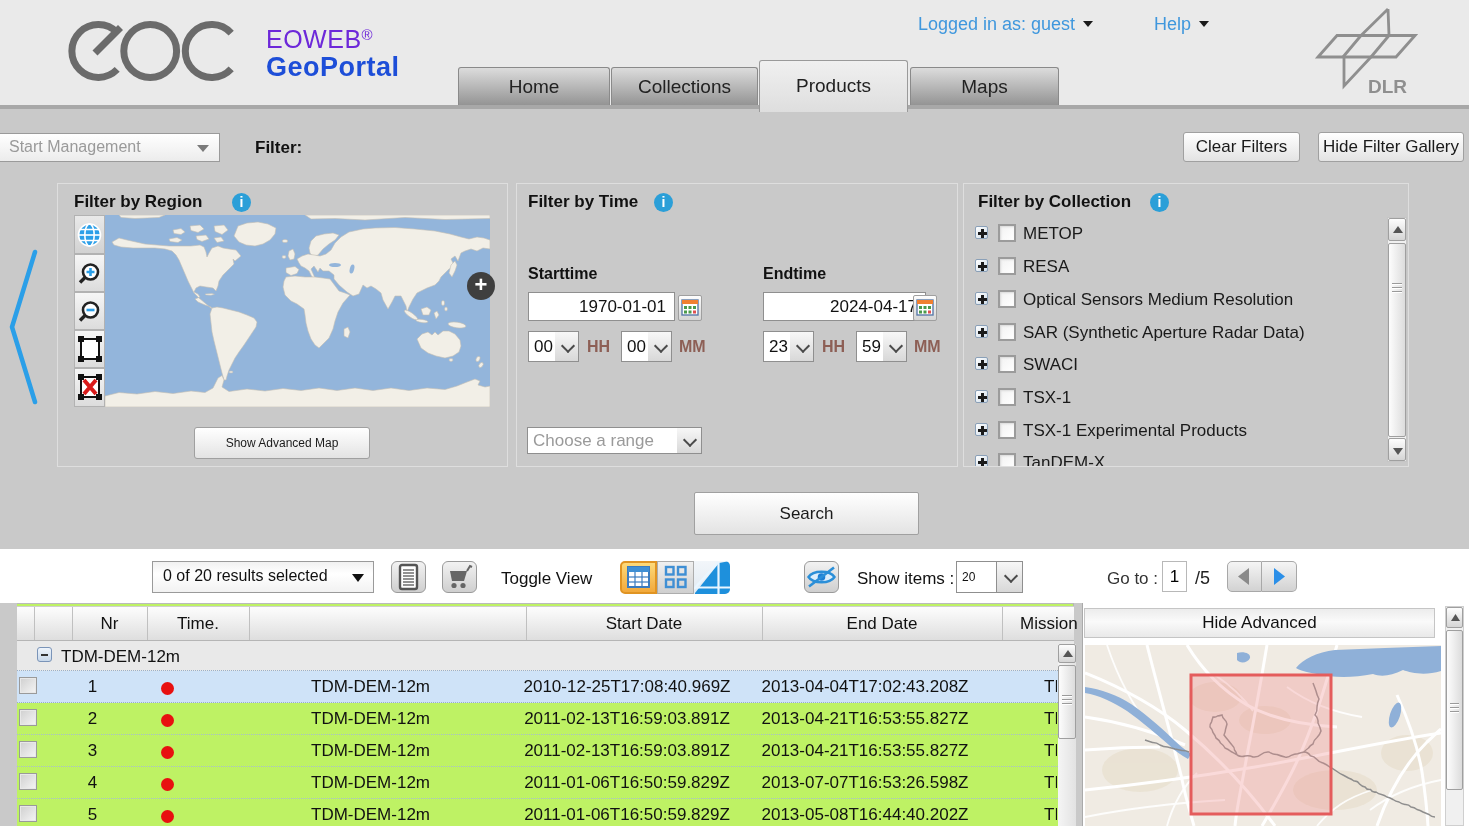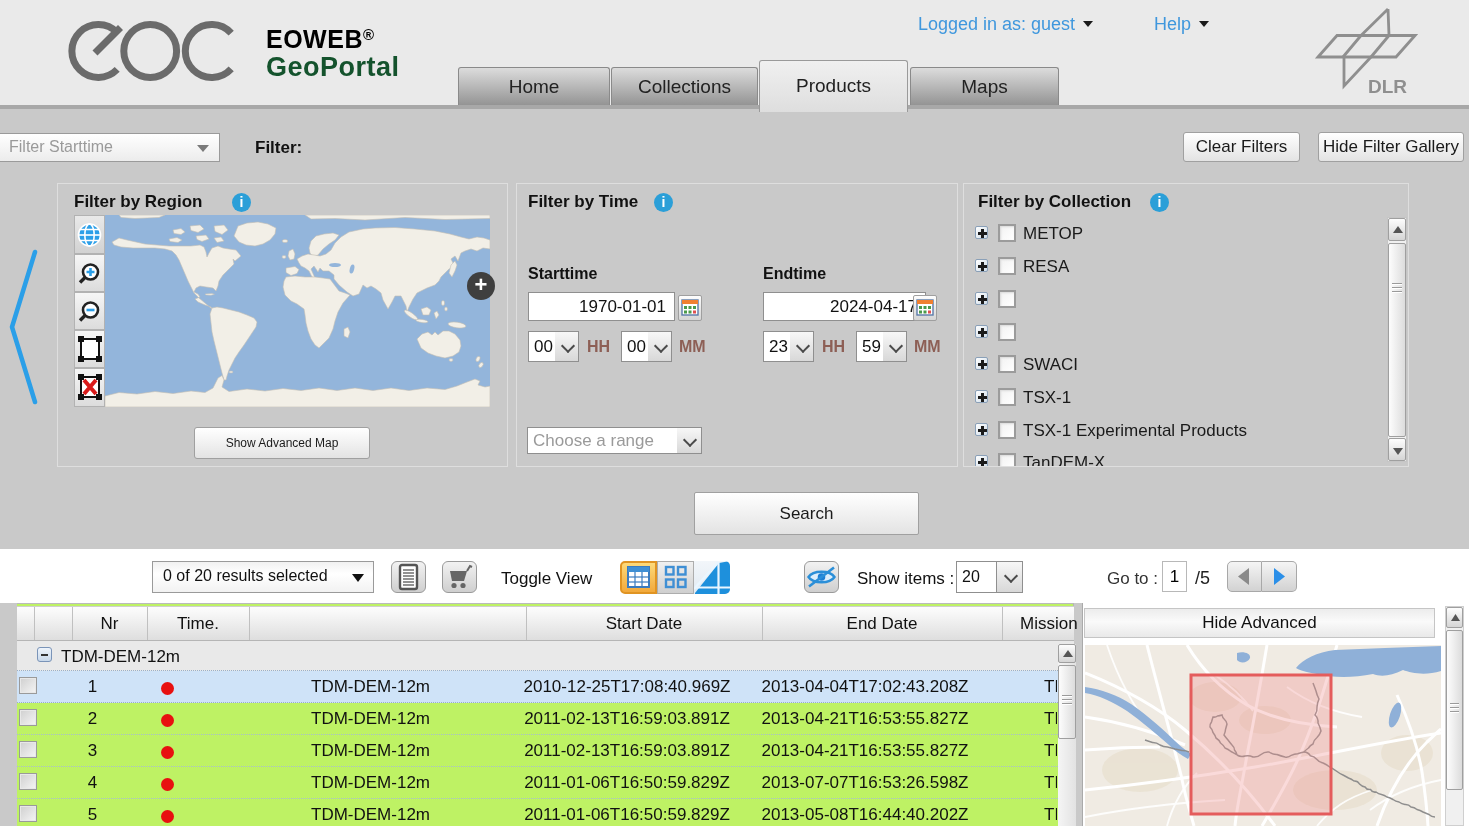--- a/index.html
+++ b/index.html
@@ -3,22 +3,22 @@
 <meta charset="utf-8">
 <style>
 * { margin:0; padding:0; box-sizing:border-box; }
 html,body { width:1469px; height:826px; overflow:hidden; font-family:"Liberation Sans", sans-serif; }
 body { position:relative; background:#c9c9c9; }
 .abs { position:absolute; }
 
 
 #header { left:0; top:0; width:1469px; height:105px; background:#eaeaea; }
 #hdrline { left:0; top:105px; width:1469px; height:4px; background:#a8a8a8; }
-.brand1 { left:266px; top:25px; font-size:25px; font-weight:bold; color:#000000; letter-spacing:0.5px;}
-.brand2 { left:266px; top:52px; font-size:27px; font-weight:bold; color:#14532d; letter-spacing:0.5px;}
+.brand1 { left:266px; top:25px; font-size:25px; font-weight:normal; color:#6d28d9; letter-spacing:0.5px;}
+.brand2 { left:266px; top:52px; font-size:27px; font-weight:bold; color:#1d4ed8; letter-spacing:0.5px;}
 .bluelink { color:#3f97dd; font-size:18px; }
 .caret { display:inline-block; width:0; height:0; border-left:5.5px solid transparent; border-right:5.5px solid transparent; border-top:6.5px solid #1a1a1a; vertical-align:middle; margin-left:8px; margin-bottom:2px; }
 .tab { top:67px; height:38px; background:linear-gradient(#dcdcdc,#949494); border:1px solid #8a8a8a; border-bottom:none; border-radius:3px 3px 0 0; text-align:center; font-size:19px; color:#222; line-height:38px; }
 .tab.active { top:60px; height:52px; background:linear-gradient(#f0f0f0,#dedede); line-height:50px; border:1px solid #9a9a9a; border-bottom:none; z-index:5; }
 
 
 .btn { background:linear-gradient(#ffffff,#e3e3e3); border:1px solid #a0a0a0; border-radius:3px; text-align:center; color:#1a1a1a; }
 .panel { border:1px solid #dedede; }
 .ptitle { font-size:17px; font-weight:bold; color:#111; }
 .info { width:19px; height:19px; border-radius:50%; background:#2b9fd8; color:#fff; font-size:14px; font-weight:bold; text-align:center; line-height:19px; }
@@ -87,21 +87,21 @@
  </g>
  <text x="56" y="89" font-size="19" font-weight="bold" fill="#8f8f8f" font-family="Liberation Sans">DLR</text>
 </svg>
 
 <div class="abs tab" style="left:458px;width:152px;">Home</div>
 <div class="abs tab" style="left:611px;width:147px;">Collections</div>
 <div class="abs tab active" style="left:759px;width:149px;">Products</div>
 <div class="abs tab" style="left:910px;width:149px;">Maps</div>
 
 <div class="abs" style="left:-2px;top:133px;width:222px;height:29px;background:linear-gradient(#ffffff,#ececec);border:1px solid #9a9a9a;">
-  <span style="position:absolute;left:10px;top:4px;font-size:16px;color:#9a9a9a;">Filter Starttime</span>
+  <span style="position:absolute;left:10px;top:4px;font-size:16px;color:#9a9a9a;">Start Management</span>
   <span style="position:absolute;right:10px;top:11px;width:0;height:0;border-left:6px solid transparent;border-right:6px solid transparent;border-top:7px solid #7a7a7a;"></span>
 </div>
 <div class="abs" style="left:255px;top:138px;font-size:17px;font-weight:bold;color:#111;">Filter:</div>
 <div class="abs btn" style="left:1183px;top:132px;width:117px;height:30px;font-size:17px;line-height:28px;">Clear Filters</div>
 <div class="abs btn" style="left:1318px;top:132px;width:146px;height:30px;font-size:17px;line-height:28px;">Hide Filter Gallery</div>
 
 <svg class="abs" style="left:5px;top:248px;" width="36" height="158" viewBox="0 0 36 158">
  <polyline points="30,4 7,79 30,154" stroke="#2b9fe8" stroke-width="4.5" fill="none" stroke-linecap="round" stroke-linejoin="round"></polyline>
 </svg>
 
@@ -277,22 +277,24 @@
 <div class="abs info" style="left:1150px;top:193px;">i</div>
 <div class="abs" id="collist" style="left:963px;top:184px;width:420px;height:282px;overflow:hidden;">
   <div class="abs plus" style="left:12px;top:42px;"></div>
     <div class="abs cb" style="left:35px;top:40px;"></div>
     <div class="abs clab" style="left:60px;top:40px;">METOP</div>
   <div class="abs plus" style="left:12px;top:75px;"></div>
     <div class="abs cb" style="left:35px;top:73px;"></div>
     <div class="abs clab" style="left:60px;top:73px;">RESA</div>
   <div class="abs plus" style="left:12px;top:108px;"></div>
     <div class="abs cb" style="left:35px;top:106px;"></div>
+    <div class="abs clab" style="left:60px;top:106px;">Optical Sensors Medium Resolution</div>
   <div class="abs plus" style="left:12px;top:141px;"></div>
     <div class="abs cb" style="left:35px;top:139px;"></div>
+    <div class="abs clab" style="left:60px;top:139px;">SAR (Synthetic Aperture Radar Data)</div>
   <div class="abs plus" style="left:12px;top:173px;"></div>
     <div class="abs cb" style="left:35px;top:171px;"></div>
     <div class="abs clab" style="left:60px;top:171px;">SWACI</div>
   <div class="abs plus" style="left:12px;top:206px;"></div>
     <div class="abs cb" style="left:35px;top:204px;"></div>
     <div class="abs clab" style="left:60px;top:204px;">TSX-1</div>
   <div class="abs plus" style="left:12px;top:239px;"></div>
     <div class="abs cb" style="left:35px;top:237px;"></div>
     <div class="abs clab" style="left:60px;top:237px;">TSX-1 Experimental Products</div>
   <div class="abs plus" style="left:12px;top:271px;"></div>
@@ -376,21 +378,21 @@
  </div>
 </div>
 <div class="abs tbtn" id="eyebtn" style="left:804px;top:561px;width:35px;height:32px;">
   <svg width="33" height="30" viewBox="0 0 33 30">
       <path d="M3.5,15 C8,8 25,8 29.5,15 C25,22 8,22 3.5,15 Z" fill="#ddeefb" stroke="#2b8fd8" stroke-width="2.4"></path>
       <circle cx="16.5" cy="15" r="3.8" fill="#1d7fd4"></circle>
       <line x1="4" y1="24.5" x2="29" y2="5.5" stroke="#2b8fd8" stroke-width="2.6"></line>
     </svg>
 </div>
 <div class="abs" style="left:857px;top:569px;font-size:17px;color:#111;">Show items : </div>
-<div class="abs selbox" style="left:956px;top:561px;width:41px;height:32px;font-size:16px;line-height:30px;">20</div>
+<div class="abs selbox" style="left:956px;top:561px;width:41px;height:32px;font-size:12px;line-height:30px;">20</div>
 <div class="abs selarr" style="left:997px;top:561px;width:26px;height:32px;"></div>
 <div class="abs" style="left:1107px;top:569px;font-size:17px;color:#333;">Go to :</div>
 <div class="abs" style="left:1162px;top:561px;width:25px;height:31px;background:#fff;border:1px solid #b8b8b8;font-size:17px;text-align:center;line-height:29px;">1</div>
 <div class="abs" style="left:1195px;top:568px;font-size:18px;color:#222;">/5</div>
 <div class="abs" id="pagbtns" style="left:1227px;top:561px;width:70px;height:31px;">
  <div class="abs" style="left:0;top:0;width:35px;height:31px;background:linear-gradient(#f5f5f5,#d2d2d2);border:1px solid #a8a8a8;border-radius:5px 0 0 5px;"><svg width="33" height="29">
         <path d="M21,6 L10,14.5 L21,23 Z" fill="#8a8a8a"></path>
       </svg></div>
  <div class="abs" style="left:35px;top:0;width:35px;height:31px;background:linear-gradient(#f5f5f5,#d2d2d2);border:1px solid #a8a8a8;border-left:none;border-radius:0 5px 5px 0;"><svg width="33" height="29">
         <path d="M12,6 L23,14.5 L12,23 Z" fill="#2b8fe8"></path>

